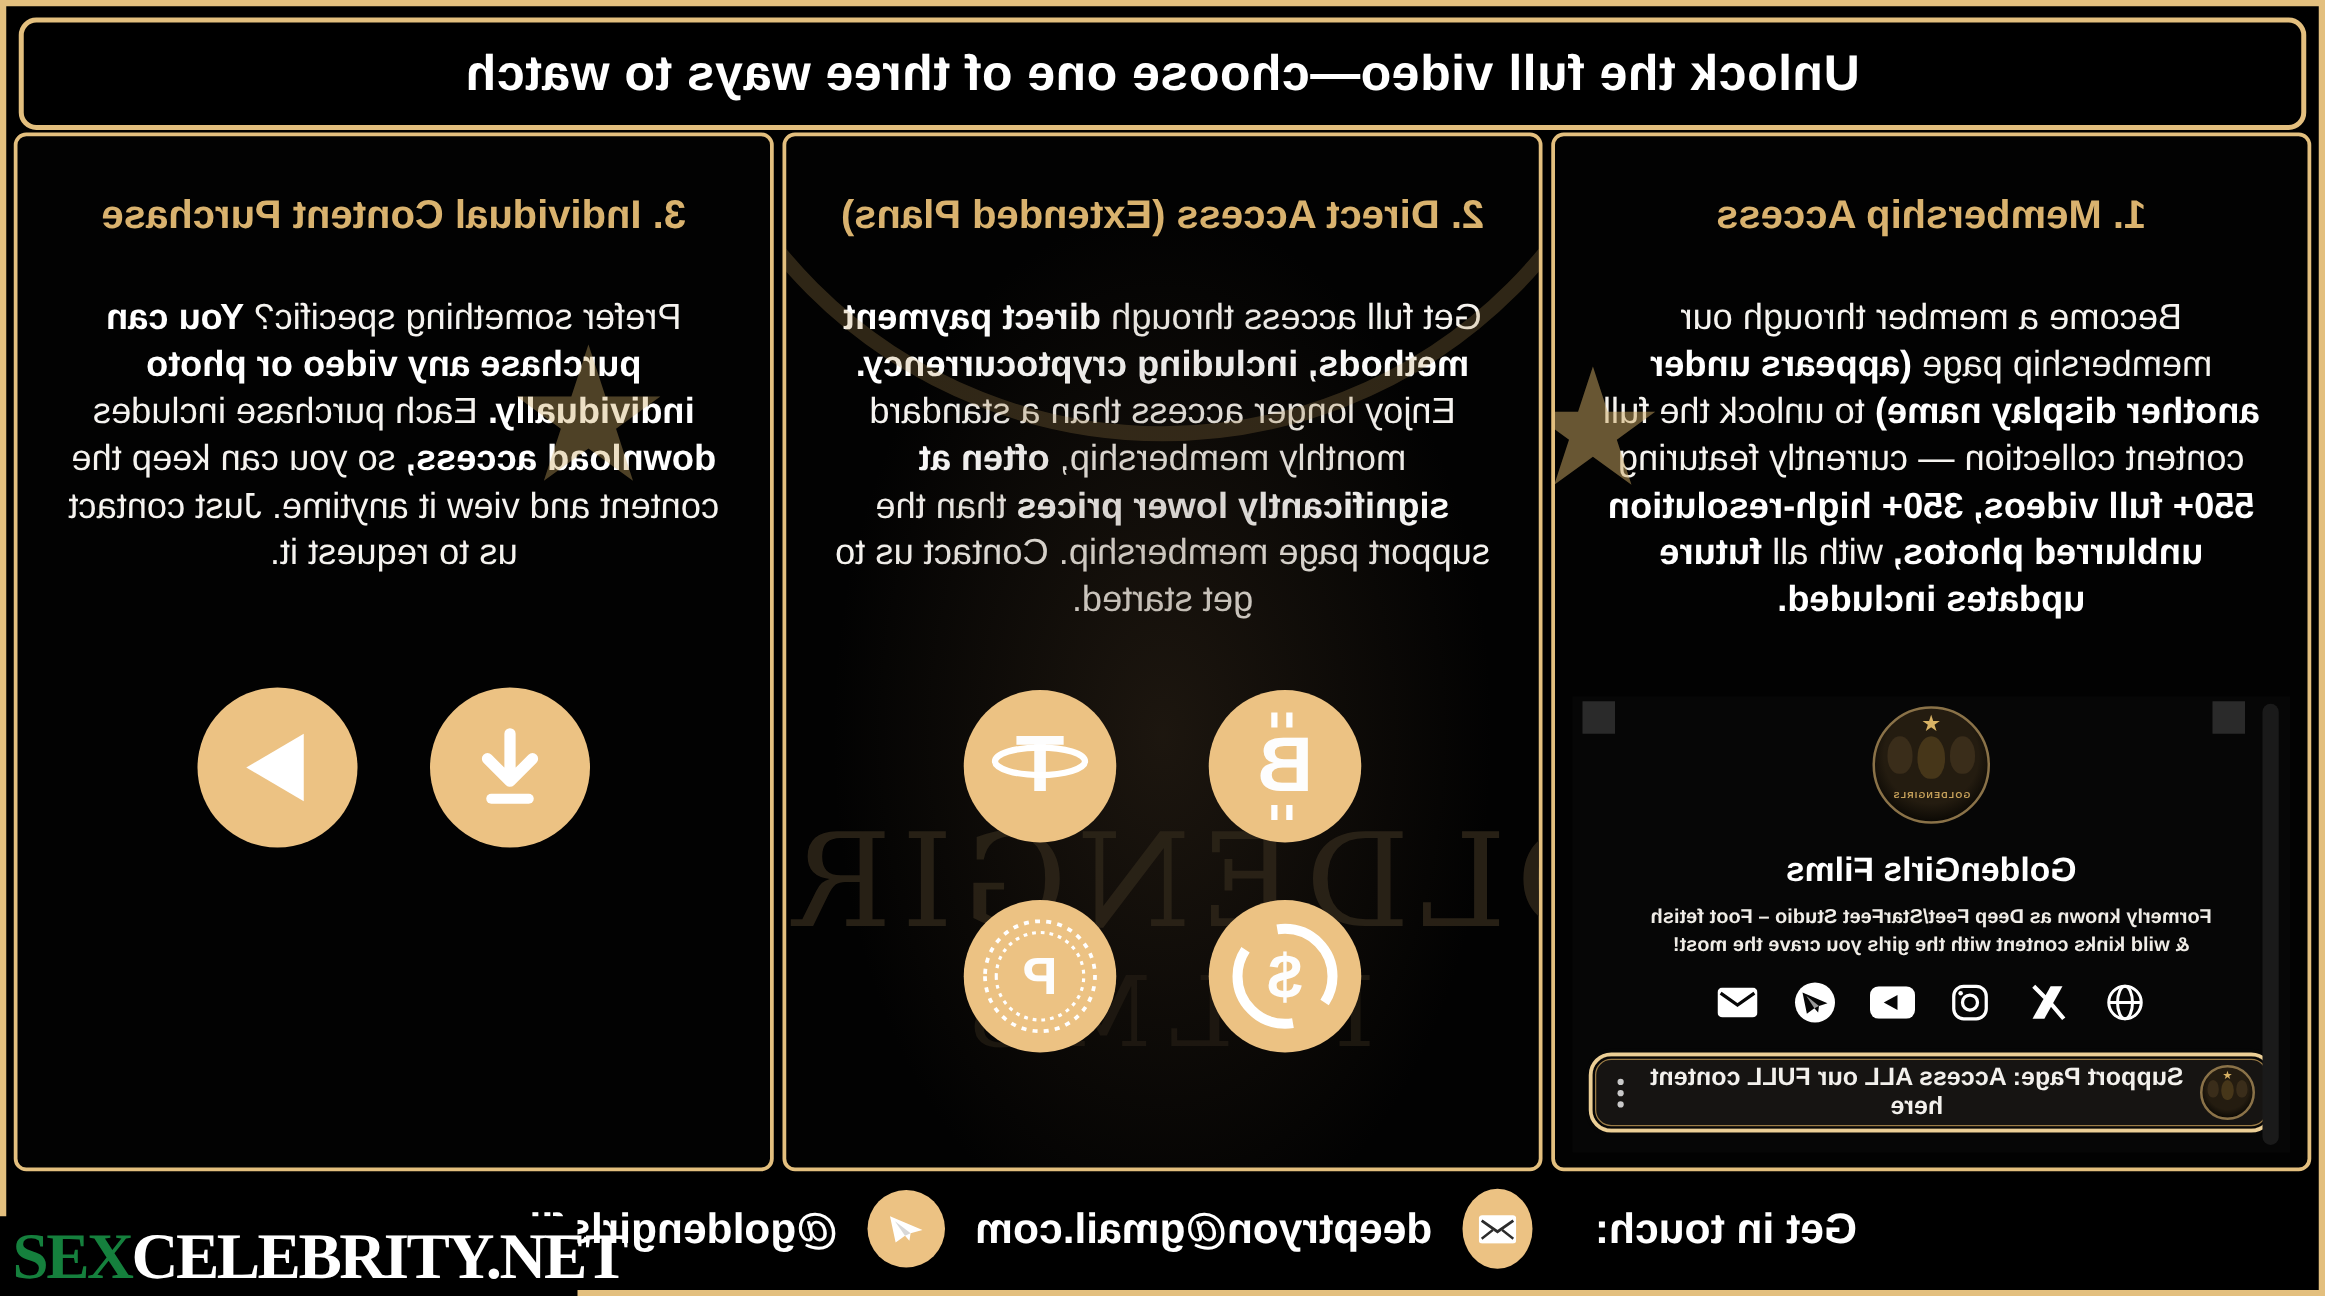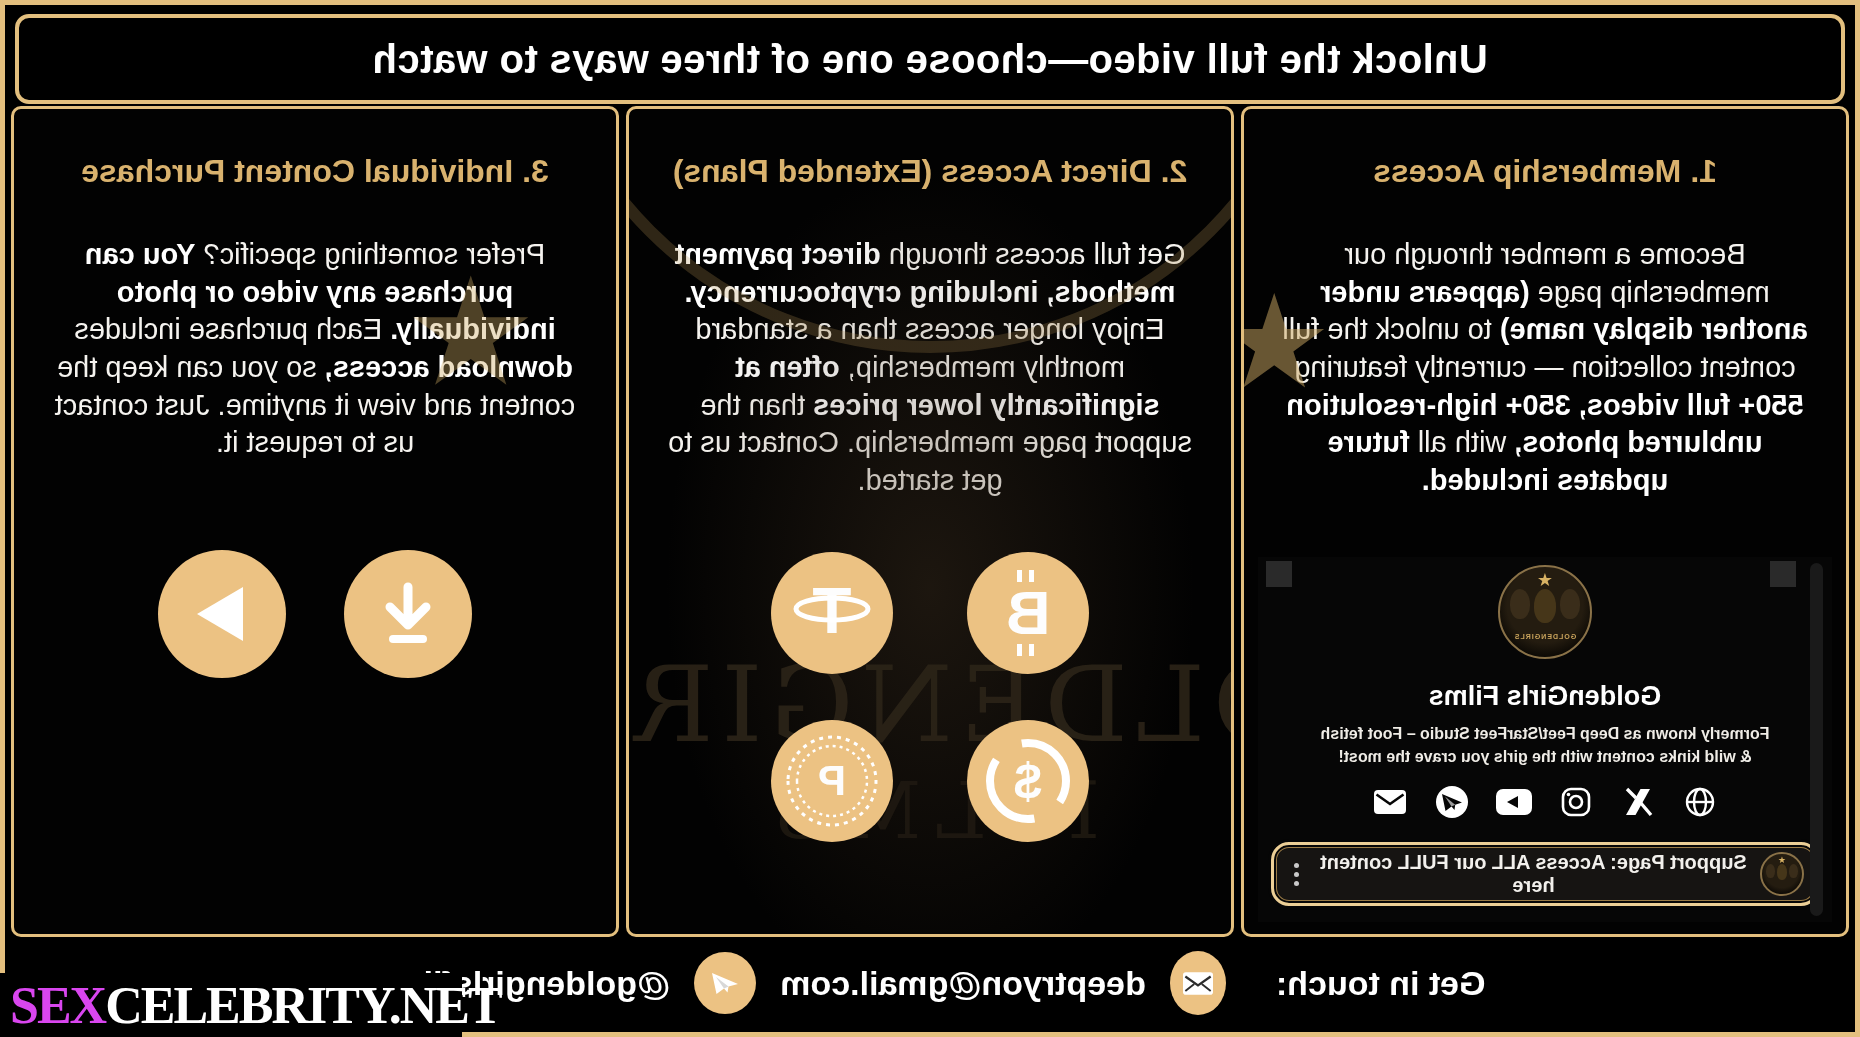--- a/index.html
+++ b/index.html
@@ -87,21 +87,21 @@
   .foot .ftext{color:#fff;font-size:34px;font-weight:700;}
   .foot .label{margin-right:26px;}
   .pill{width:56px;height:64px;border-radius:50%;background:var(--coin);
         display:flex;align-items:center;justify-content:center;flex:none;}
   .pill.round{width:62px;height:62px;}
 
   
   .watermark{position:absolute;left:0;bottom:0;width:462px;height:64px;background:#000;z-index:20;
      display:flex;align-items:center;padding-left:10px;box-sizing:border-box;
      font-family:"Liberation Serif","DejaVu Serif",serif;font-size:52px;font-weight:700;letter-spacing:-2px;white-space:nowrap;}
-  .watermark .red{color:#d946ef;} .watermark .white{color:#fff;}
+  .watermark .red{color:#15803d;} .watermark .white{color:#fff;}
 </style>
 </head>
 <body>
 
 <div class="stage">
   <div class="mirror">
     <div class="frame">
 
       <header class="titlebox">
         <h1>Unlock the full video—choose one of three ways to watch</h1>

